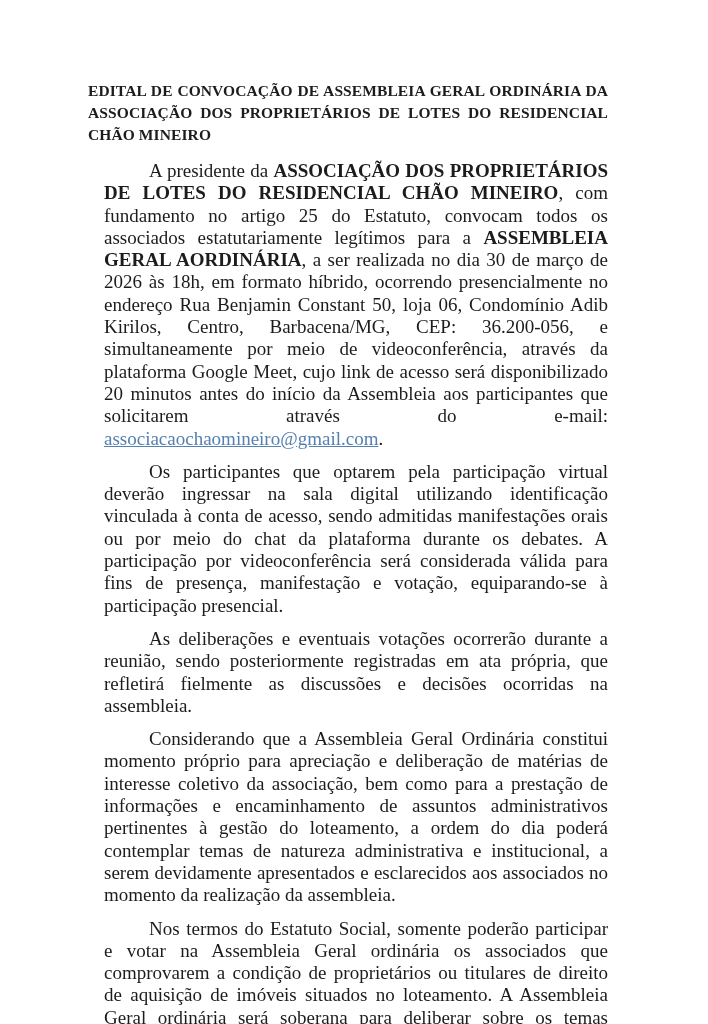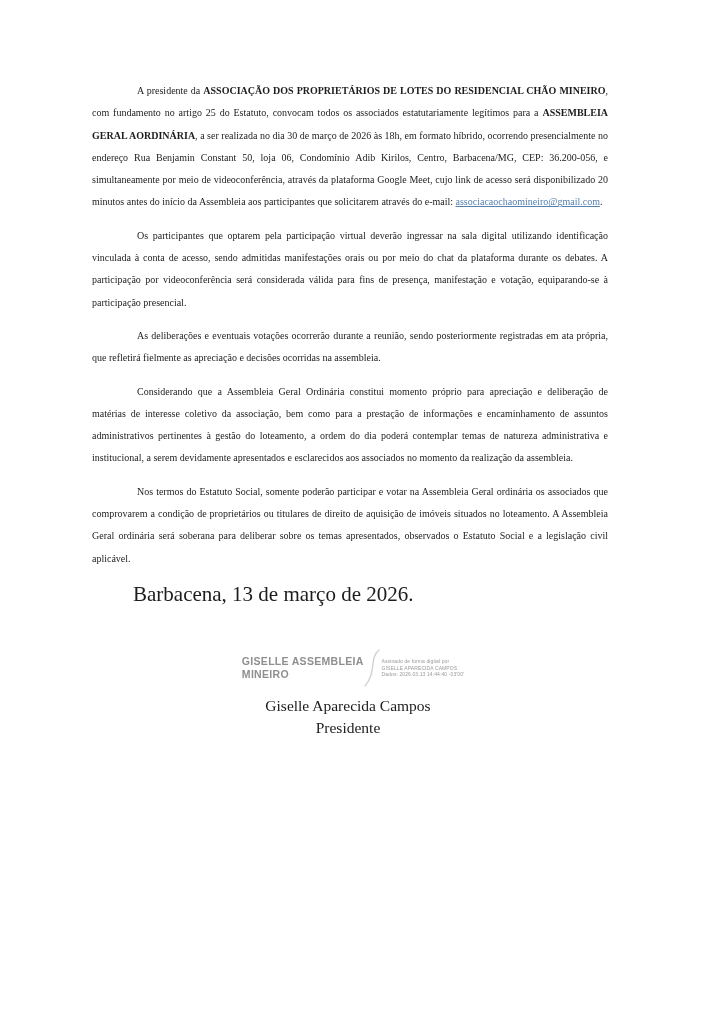--- a/index.html
+++ b/index.html
@@ -20,25 +20,25 @@
   }
   .doc-title {
     font-size: 15.5px;
     line-height: 22px;
     font-weight: bold;
     text-align: justify;
     margin: 0 0 14px 0;
     letter-spacing: 0.1px;
   }
   .para {
-    font-size: 10px;
+    font-size: 19px;
     line-height: 22.3px;
     text-align: justify;
     text-indent: 45px;
-    margin: 0 0 11px 4px;
+    margin: 0 0 11px 16px;
   }
   .b { font-weight: bold; }
   .link {
     color: #5580b0;
     text-decoration: underline;
     cursor: pointer;
   }
   .dateline {
     font-size: 21px;
     line-height: 22.3px;
@@ -85,26 +85,27 @@
   .sig-role {
     font-size: 15.5px;
     line-height: 22px;
   }
 </style>
 </head>
 <body>
 
 <div class="page">
 
+  <h1 class="doc-title">EDITAL DE CONVOCAÇÃO DE ASSEMBLEIA GERAL ORDINÁRIA DA ASSOCIAÇÃO DOS PROPRIETÁRIOS DE LOTES DO RESIDENCIAL CHÃO MINEIRO</h1>
 
   <p class="para"><span>A presidente da </span><span class="b">ASSOCIAÇÃO DOS PROPRIETÁRIOS DE LOTES DO RESIDENCIAL CHÃO MINEIRO</span><span>, com fundamento no artigo 25 do Estatuto, convocam todos os associados estatutariamente legítimos para a </span><span class="b">ASSEMBLEIA GERAL AORDINÁRIA</span><span>, a ser realizada no dia 30 de março de 2026 às 18h, em formato híbrido, ocorrendo presencialmente no endereço Rua Benjamin Constant 50, loja 06, Condomínio Adib Kirilos, Centro, Barbacena/MG, CEP: 36.200-056, e simultaneamente por meio de videoconferência, através da plataforma Google Meet, cujo link de acesso será disponibilizado 20 minutos antes do início da Assembleia aos participantes que solicitarem através do e-mail: </span><a class="link" href="#">associacaochaomineiro@gmail.com</a><span>.</span></p>
 
   <p class="para">Os participantes que optarem pela participação virtual deverão ingressar na sala digital utilizando identificação vinculada à conta de acesso, sendo admitidas manifestações orais ou por meio do chat da plataforma durante os debates. A participação por videoconferência será considerada válida para fins de presença, manifestação e votação, equiparando-se à participação presencial.</p>
 
-  <p class="para">As deliberações e eventuais votações ocorrerão durante a reunião, sendo posteriormente registradas em ata própria, que refletirá fielmente as apreciação e decisões ocorridas na assembleia.</p>
+  <p class="para">As deliberações e eventuais votações ocorrerão durante a reunião, sendo posteriormente registradas em ata própria, que refletirá fielmente as discussões e decisões ocorridas na assembleia.</p>
 
   <p class="para">Considerando que a Assembleia Geral Ordinária constitui momento próprio para apreciação e deliberação de matérias de interesse coletivo da associação, bem como para a prestação de informações e encaminhamento de assuntos administrativos pertinentes à gestão do loteamento, a ordem do dia poderá contemplar temas de natureza administrativa e institucional, a serem devidamente apresentados e esclarecidos aos associados no momento da realização da assembleia.</p>
 
   <p class="para">Nos termos do Estatuto Social, somente poderão participar e votar na Assembleia Geral ordinária os associados que comprovarem a condição de proprietários ou titulares de direito de aquisição de imóveis situados no loteamento. A Assembleia Geral ordinária será soberana para deliberar sobre os temas apresentados, observados o Estatuto Social e a legislação civil aplicável.</p>
 
   <p class="dateline">Barbacena, 13 de março de 2026.</p>
 
   <div class="sig-area">
 
     <div class="stamp">

